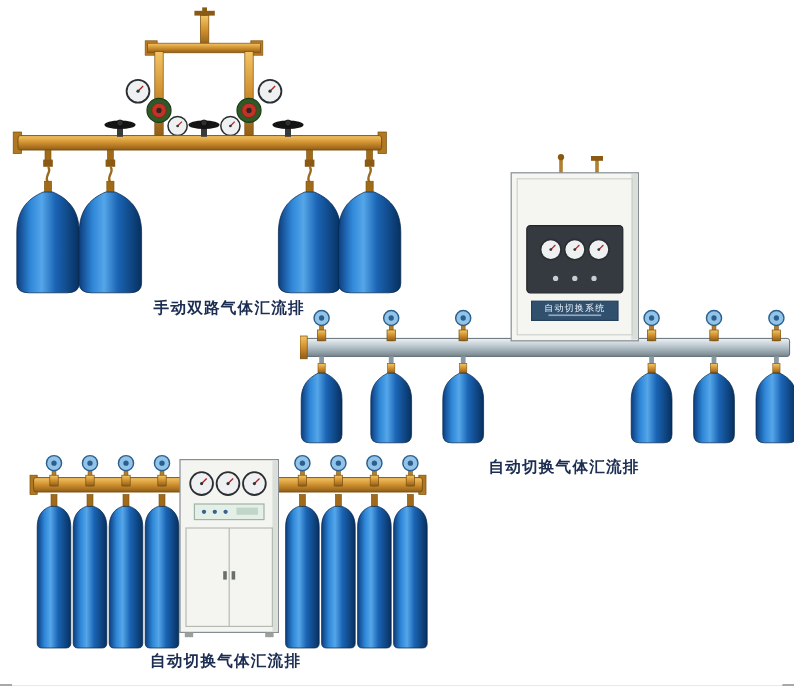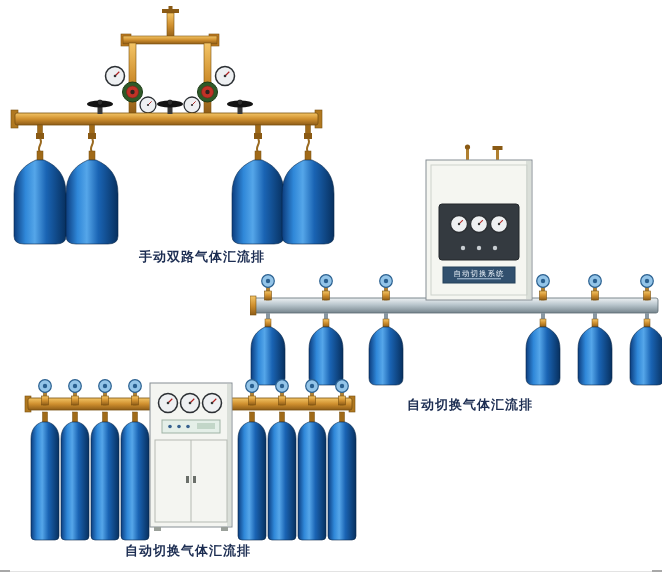--- a/index.html
+++ b/index.html
@@ -6,21 +6,21 @@
   .canvas{
     position:relative;width:662px;height:572px;background:#ffffff;
     overflow:hidden;font-family:"DejaVu Sans","Liberation Sans",sans-serif;
   }
   figure.product{position:absolute;margin:0;padding:0;}
   svg.art{position:absolute;left:0;top:0;display:block;}
   .cap{
     position:absolute;text-align:center;font-weight:bold;font-size:13px;
     letter-spacing:1px;color:#1c2d52;white-space:nowrap;
   }
-  .cap1{left:109px;top:242px;width:170px;}
+  .cap1{left:98px;top:242px;width:170px;}
   .cap2{left:140px;top:252px;width:160px;}
   .cap3{left:92px;top:166px;width:160px;}
   .bottom-line{position:absolute;left:0;bottom:0;width:662px;height:1px;background:#e3e3e3;}
   .corner-tick{position:absolute;bottom:0;height:2px;background:#a8a8a8;width:10px;}
   .corner-tick.left{left:0;}
   .corner-tick.right{right:0;}
   svg text{font-family:"DejaVu Sans","Liberation Sans",sans-serif;}
 </style>
 </head>
 <body>
@@ -146,21 +146,21 @@
           </g>
         <g>
             <rect x="297" y="145" width="6" height="10" fill="#a06a18" stroke="#7a5010" stroke-width="0.5"></rect>
             <use href="#bottleLg" transform="translate(300,154)" fill="url(#gCyl)" stroke="#06264a" stroke-width="0.6"></use>
           </g>
       </g>
     </svg>
     <div class="cap cap1">手动双路气体汇流排</div>
   </figure>
 
-  <figure class="product" style="left:250px;top:144px;width:412px;height:270px;overflow:hidden;">
+  <figure class="product" style="left:250px;top:128px;width:412px;height:270px;overflow:hidden;">
     <svg class="art" width="412" height="258" viewBox="0 0 412 258">
 
       <g>
         <rect x="2" y="154" width="406" height="15" rx="2" fill="url(#gSilver)" stroke="#5a6a72" stroke-width="0.8"></rect>
         <rect x="0" y="152" width="6" height="19" fill="url(#gBrass)" stroke="#7a5010" stroke-width="0.6"></rect>
       </g>
 
       <g>
         <use href="#riserBlue" transform="translate(18,156)"></use>
         <use href="#riserBlue" transform="translate(76,156)"></use>

